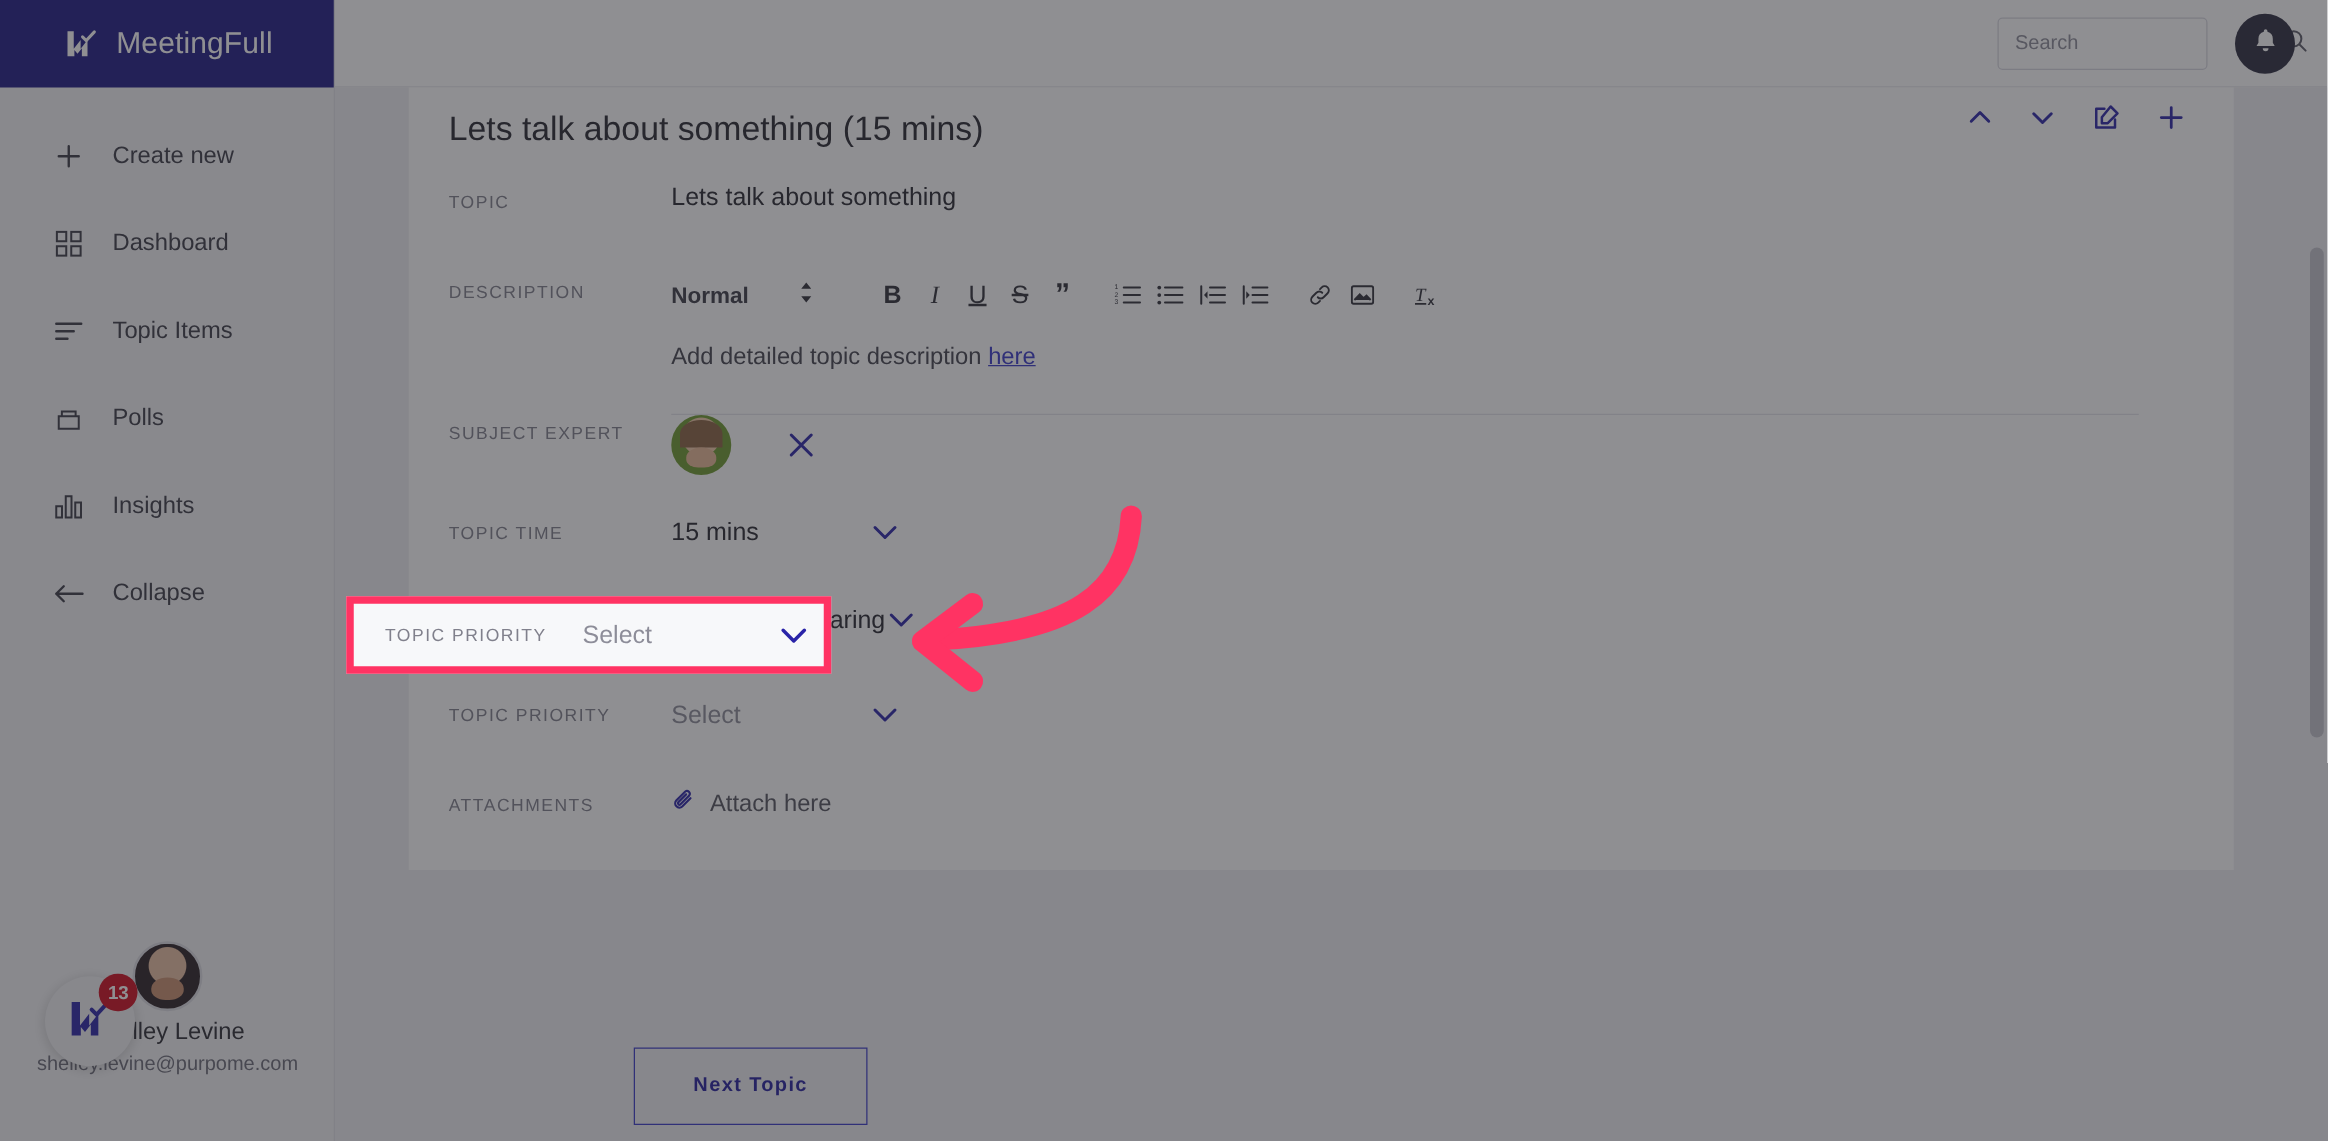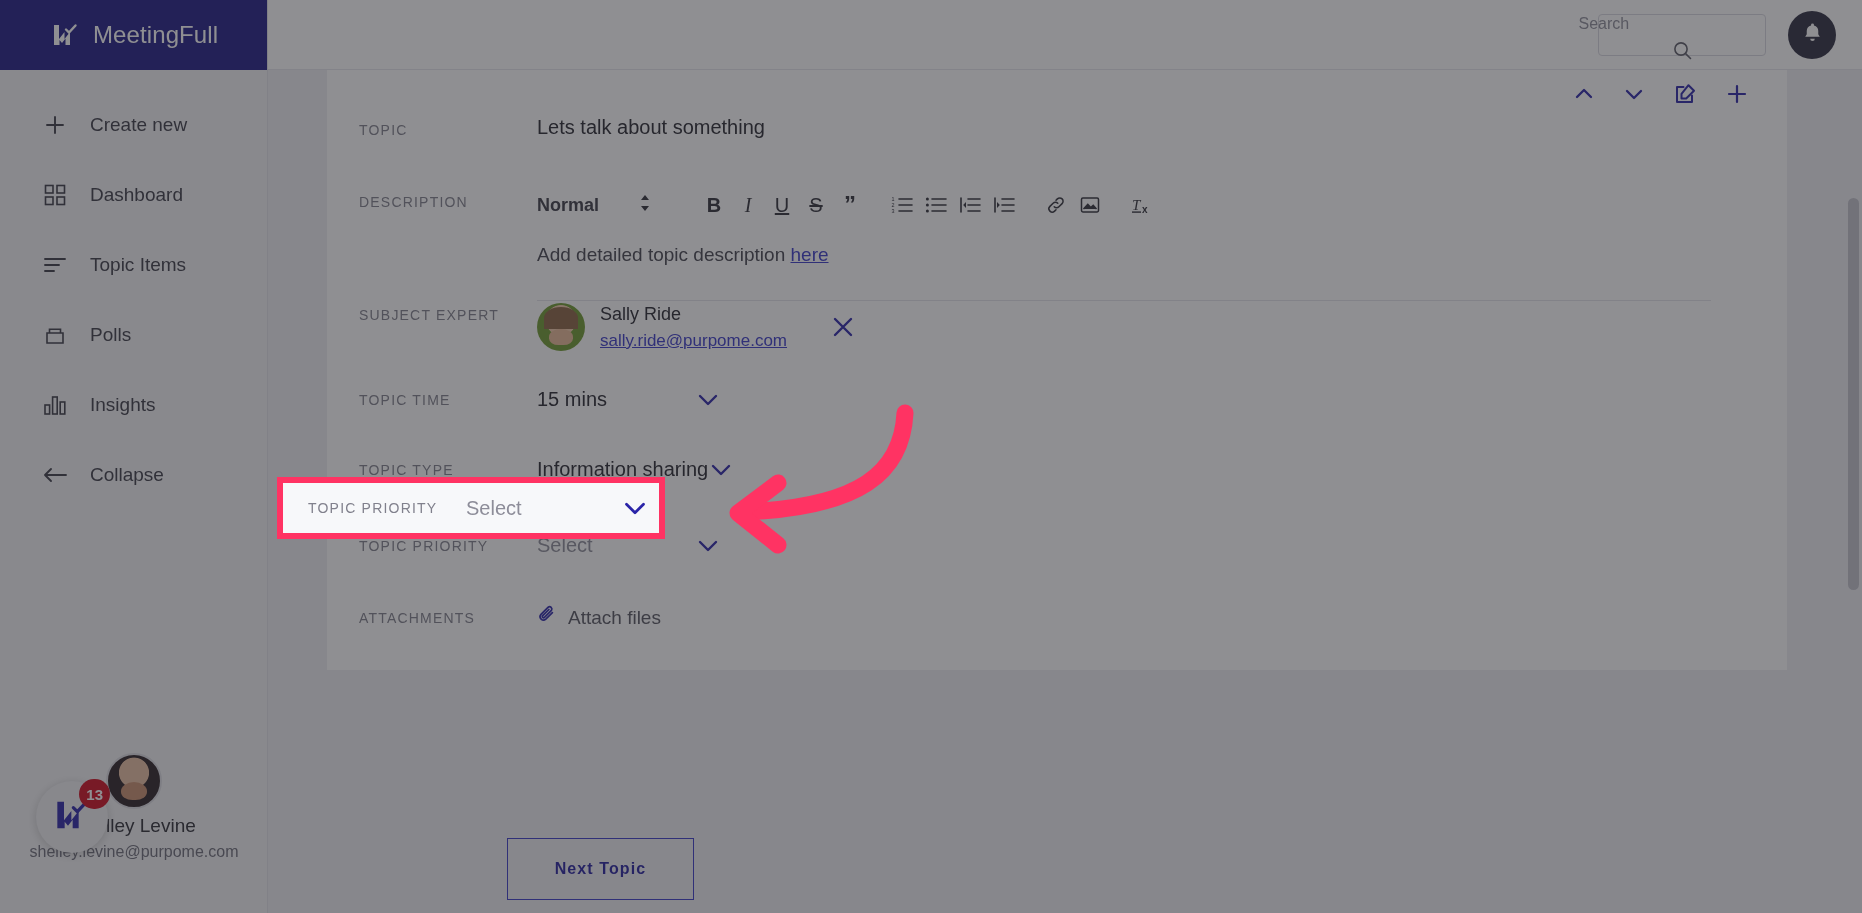--- a/index.html
+++ b/index.html
@@ -71,21 +71,20 @@
     position: absolute; left: 268px; top: 0;
     width: 1594px; height: 70px; background: #fff;
     border-bottom: 1px solid #e6e6ec;
     display: flex; align-items: center; justify-content: flex-end;
     padding-right: 26px; gap: 22px;
   }
   .search-box {
     width: 168px; height: 42px; border: 1px solid #d8d8e0; border-radius: 4px;
     display: flex; align-items: center; padding: 0 13px; gap: 8px;
     background: #fff;
-    flex-direction: column;
   }
   .search-input {
     border: 0; outline: none; flex: 1; font-size: 16px;
     color: #3b3b46; font-family: inherit; background: transparent;
   }
   .search-input::placeholder { color: #8d8d99; }
   .bell-btn {
     width: 48px; height: 48px; border-radius: 50%; background: #2b2b3e;
     display: flex; align-items: center; justify-content: center; cursor: pointer;
   }
@@ -315,20 +314,21 @@
         </svg>
       </span>
     </div>
   </div>
 
   <div class="main">
 
     <div class="card">
 
       <div class="card-head">
+        <div class="card-title">Lets talk about something (15 mins)</div>
         <div class="head-actions">
           <span class="ha">
             <svg width="22" height="22" viewBox="0 0 22 22" fill="none" stroke="#2a24a8" stroke-width="2.3" stroke-linecap="round" stroke-linejoin="round">
                 <path d="M4 14l7-7 7 7"></path>
               </svg>
           </span>
           <span class="ha">
             <svg width="22" height="22" viewBox="0 0 22 22" fill="none" stroke="#2a24a8" stroke-width="2.3" stroke-linecap="round" stroke-linejoin="round">
                 <path d="M4 8l7 7 7-7"></path>
               </svg>
@@ -438,24 +438,20 @@
           </div>
         </div>
 
         <div class="divider"></div>
 
         <div class="row" style="">
           <div class="label">Subject Expert</div>
           <div class="value">
             <div class="expert">
               <div class="expert-avatar"></div>
-              <div>
-                <div class="expert-name">Sally Ride</div>
-                <a class="expert-email" href="#">sally.ride@purpome.com</a>
-              </div>
               <span class="remove-x">
                 <svg width="26" height="26" viewBox="0 0 26 26" stroke="#2a24a8" stroke-width="2.4" stroke-linecap="round">
                     <path d="M5 5l16 16M21 5L5 21"></path>
                   </svg>
               </span>
             </div>
           </div>
         </div>
 
         <div class="row" style="margin-top:22px;align-items:center;">
@@ -495,21 +491,21 @@
         </div>
 
         <div class="row" style="margin-top:24px;align-items:center;">
           <div class="label" style="padding-top:0">Attachments</div>
           <div class="value attach">
             <span>
               <svg width="20" height="20" viewBox="0 0 20 20" fill="none" stroke="#2a24a8" stroke-width="1.7" stroke-linecap="round">
                 <path d="M15.4 7.6l-6.6 6.6a3.4 3.4 0 0 1-4.8-4.8l7.2-7.2a2.3 2.3 0 0 1 3.2 3.2l-7 7a1.2 1.2 0 0 1-1.7-1.7l6.2-6.2"></path>
               </svg>
             </span>
-            <span>Attach files</span>
+            <span>Attach here</span>
           </div>
         </div>
       </div>
     </div>
 
     <div class="next-wrap" style="position:absolute;left:59px;top:700px;">
       <button class="next-btn">Next Topic</button>
     </div>
 
     <div class="scroll-track"></div>

